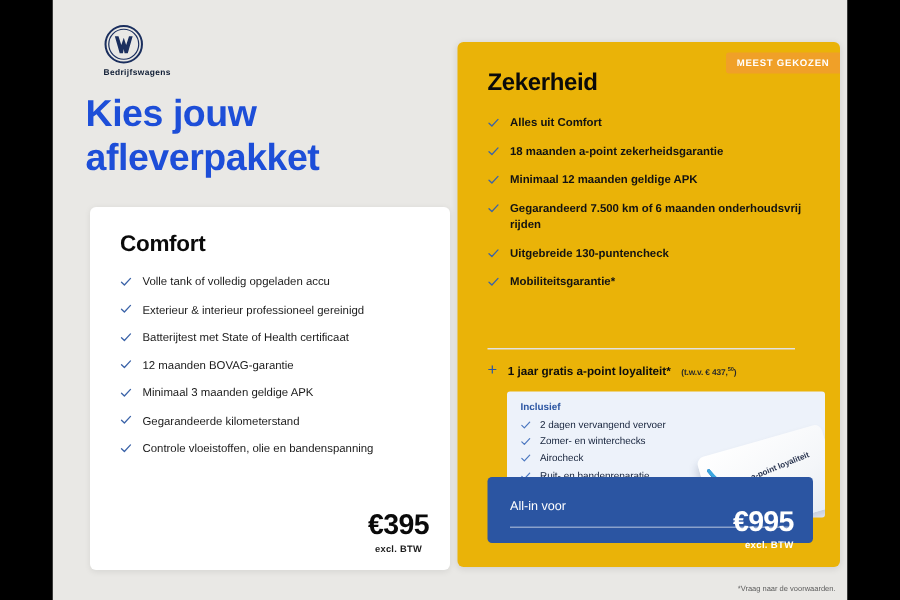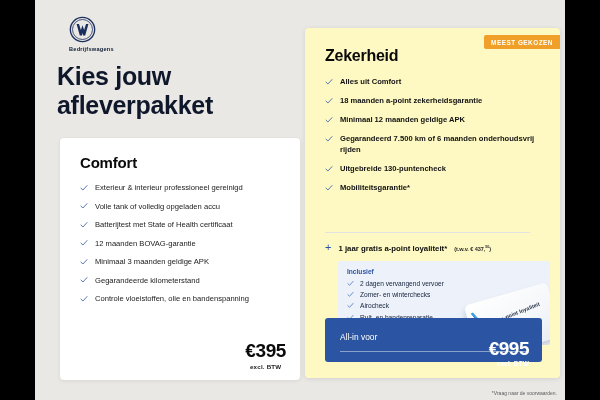--- a/index.html
+++ b/index.html
@@ -21,21 +21,21 @@
 
   
   .brand { position:absolute; left:25px; top:16px; width:120px; text-align:left; }
   .vw-logo { width:27px; height:27px; display:block; margin-left:9px; }
   .brand-sub {
     font-size:5.6px; font-weight:700; color:#0D1B33; letter-spacing:.25px;
     margin-top:3px; margin-left:9px;
   }
   .headline {
     position:absolute; left:22px; top:62px; width:250px;
-    font-size:25px; line-height:1.16; font-weight:700; color:#0f172a;
+    font-size:25px; line-height:1.16; font-weight:700; color:#1d4ed8;
     letter-spacing:-0.3px;
   }
 
   
   .card-comfort {
     position:absolute; left:25px; top:138px; width:240px; height:242px;
     background:#fff; border-radius:4px;
     box-shadow:0 1px 4px rgba(0,0,0,.08);
     overflow:hidden;
     padding-left:19px;
@@ -55,21 +55,21 @@
   }
   .price-block {
     position:absolute; right:14px; bottom:10px; text-align:center;
   }
   .price-main { font-size:19px; font-weight:700; color:#0A0A0A; letter-spacing:-0.4px; }
   .price-sub  { font-size:6.2px; font-weight:700; color:#1A1A1A; letter-spacing:.2px; margin-top:1px; }
 
   
   .card-zeker {
     position:absolute; left:270px; top:28px; width:255px; height:350px;
-    background:#fef9c3; border-radius:4px;
+    background:#eab308; border-radius:4px;
     box-shadow:0 1px 5px rgba(0,0,0,.10);
     overflow:hidden;
   }
   .badge {
     position:absolute; right:0px; top:7px;
     background:#F0A028; color:#fff;
     font-size:6.4px; font-weight:700; letter-spacing:.5px;
     padding:3.5px 7px 3.5px 7px;
     border-radius:2px 0 0 2px;
   }
@@ -169,27 +169,27 @@
     </div>
 
     <div class="card-comfort">
       <div class="title">Comfort</div>
 
       <div class="feat-list">
         <div class="feat">
           <svg class="tick" width="8" height="8" viewBox="0 0 12 12">
               <path d="M1.5 6.2 L4.4 9 L10.5 2.4" fill="none" stroke="#3B63A8" stroke-width="1.3" stroke-linecap="round" stroke-linejoin="round"></path>
             </svg>
+          <span class="txt">Volle tank of volledig opgeladen accu</span>
+        </div>
+        <div class="feat">
+          <svg class="tick" width="8" height="8" viewBox="0 0 12 12">
+              <path d="M1.5 6.2 L4.4 9 L10.5 2.4" fill="none" stroke="#3B63A8" stroke-width="1.3" stroke-linecap="round" stroke-linejoin="round"></path>
+            </svg>
           <span class="txt">Exterieur &amp; interieur professioneel gereinigd</span>
-        </div>
-        <div class="feat">
-          <svg class="tick" width="8" height="8" viewBox="0 0 12 12">
-              <path d="M1.5 6.2 L4.4 9 L10.5 2.4" fill="none" stroke="#3B63A8" stroke-width="1.3" stroke-linecap="round" stroke-linejoin="round"></path>
-            </svg>
-          <span class="txt">Volle tank of volledig opgeladen accu</span>
         </div>
         <div class="feat">
           <svg class="tick" width="8" height="8" viewBox="0 0 12 12">
               <path d="M1.5 6.2 L4.4 9 L10.5 2.4" fill="none" stroke="#3B63A8" stroke-width="1.3" stroke-linecap="round" stroke-linejoin="round"></path>
             </svg>
           <span class="txt">Batterijtest met State of Health certificaat</span>
         </div>
         <div class="feat">
           <svg class="tick" width="8" height="8" viewBox="0 0 12 12">
               <path d="M1.5 6.2 L4.4 9 L10.5 2.4" fill="none" stroke="#3B63A8" stroke-width="1.3" stroke-linecap="round" stroke-linejoin="round"></path>

